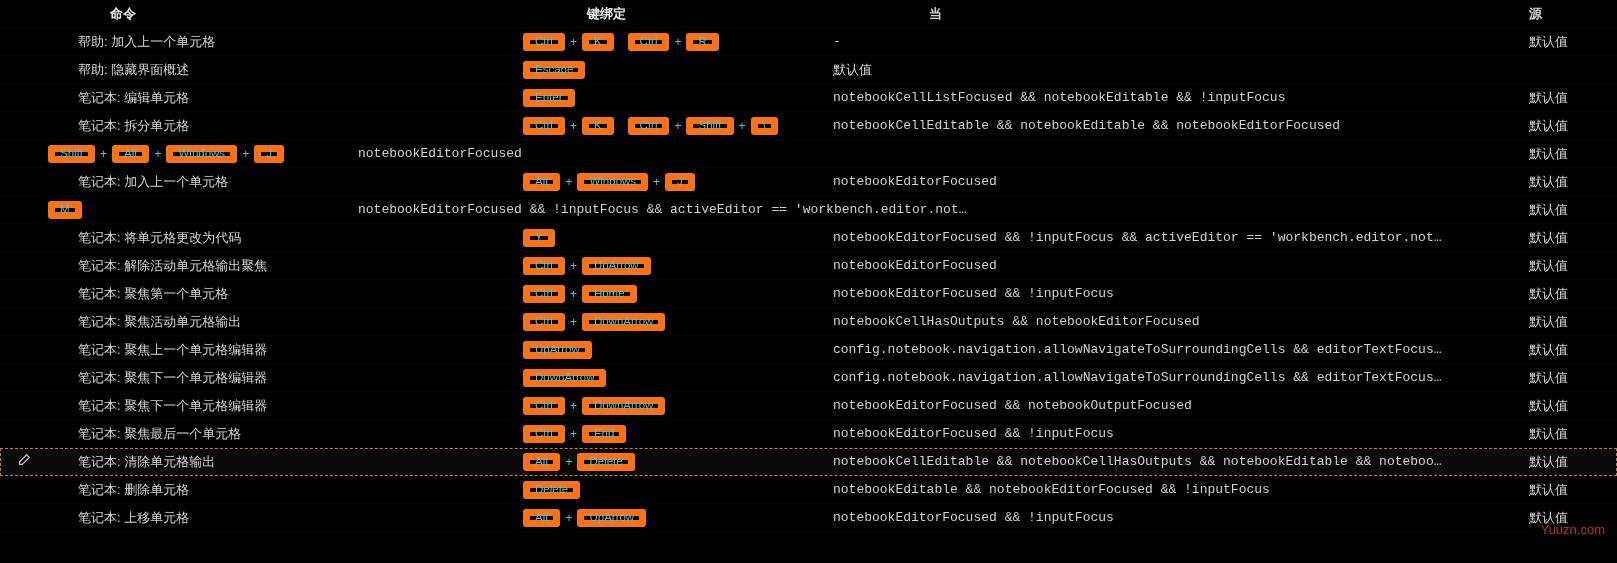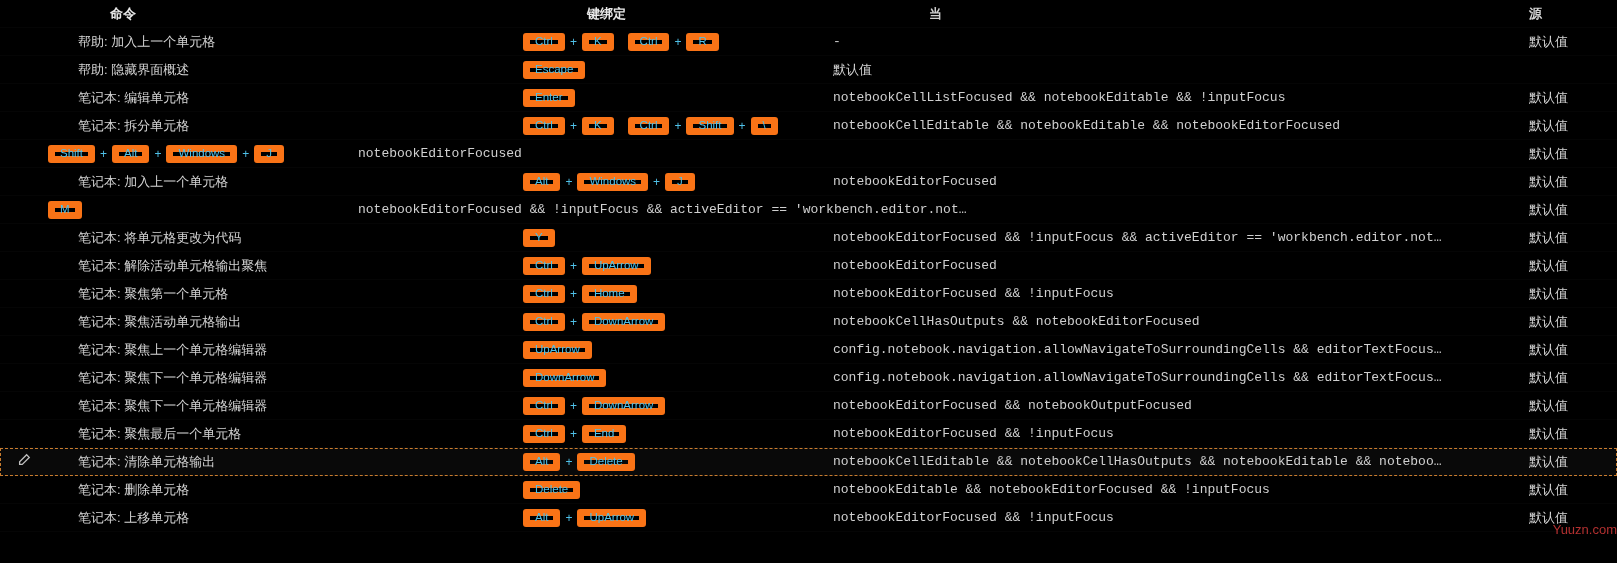--- a/index.html
+++ b/index.html
@@ -49,21 +49,21 @@
   .plus { color: #4fc1e9; font-size: 12px; padding: 0 1px;}
   .chord-gap { width: 6px; display:inline-block; }
   .row.selected {
     outline: 1px dashed #c97c2e;
     outline-offset: -1px;
     background: rgba(60,60,60,0.15);
   }
   .edit-icon svg { width:14px; height:14px; stroke:#c0c0c0; fill:none; stroke-width:1.5;}
   .watermark {
     position: absolute;
-    right: 0;
+    right: 12px;
     bottom: 26px;
     color: #b33030;
     font-size: 13px;
     font-family: Arial, sans-serif;
     pointer-events:none;
   }
 </style>
 </head>
 <body>
 

